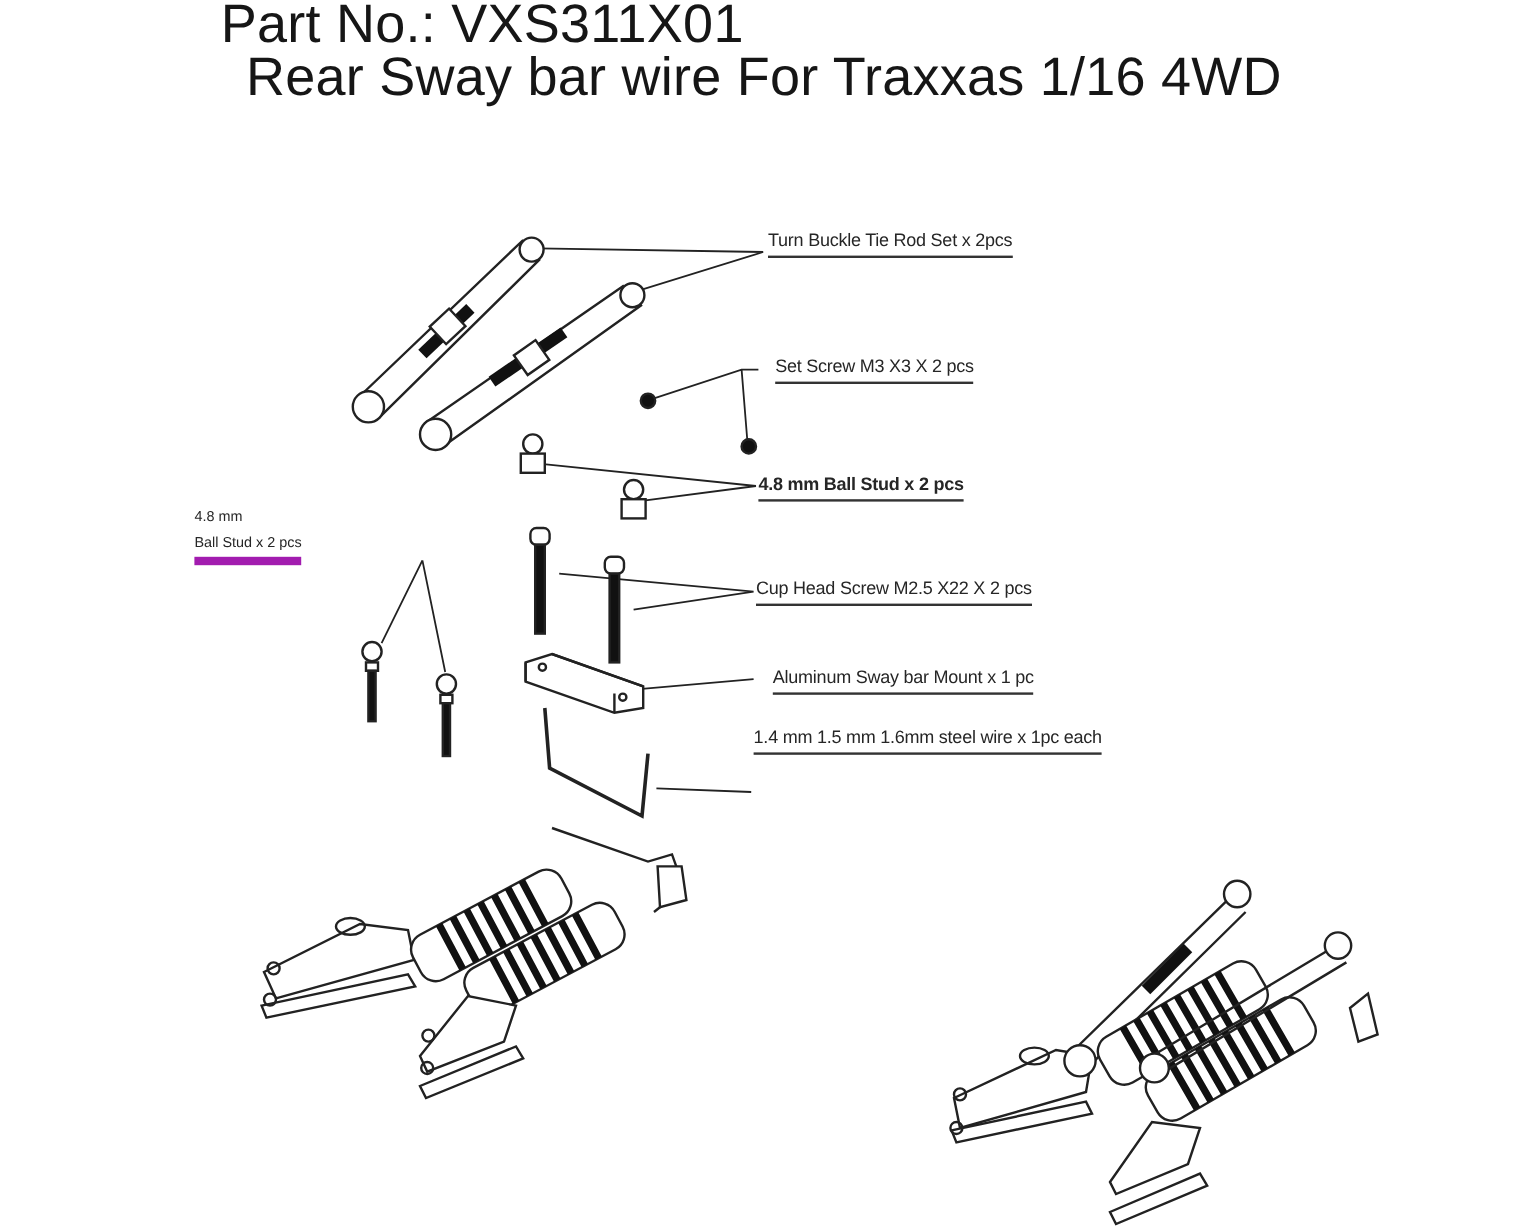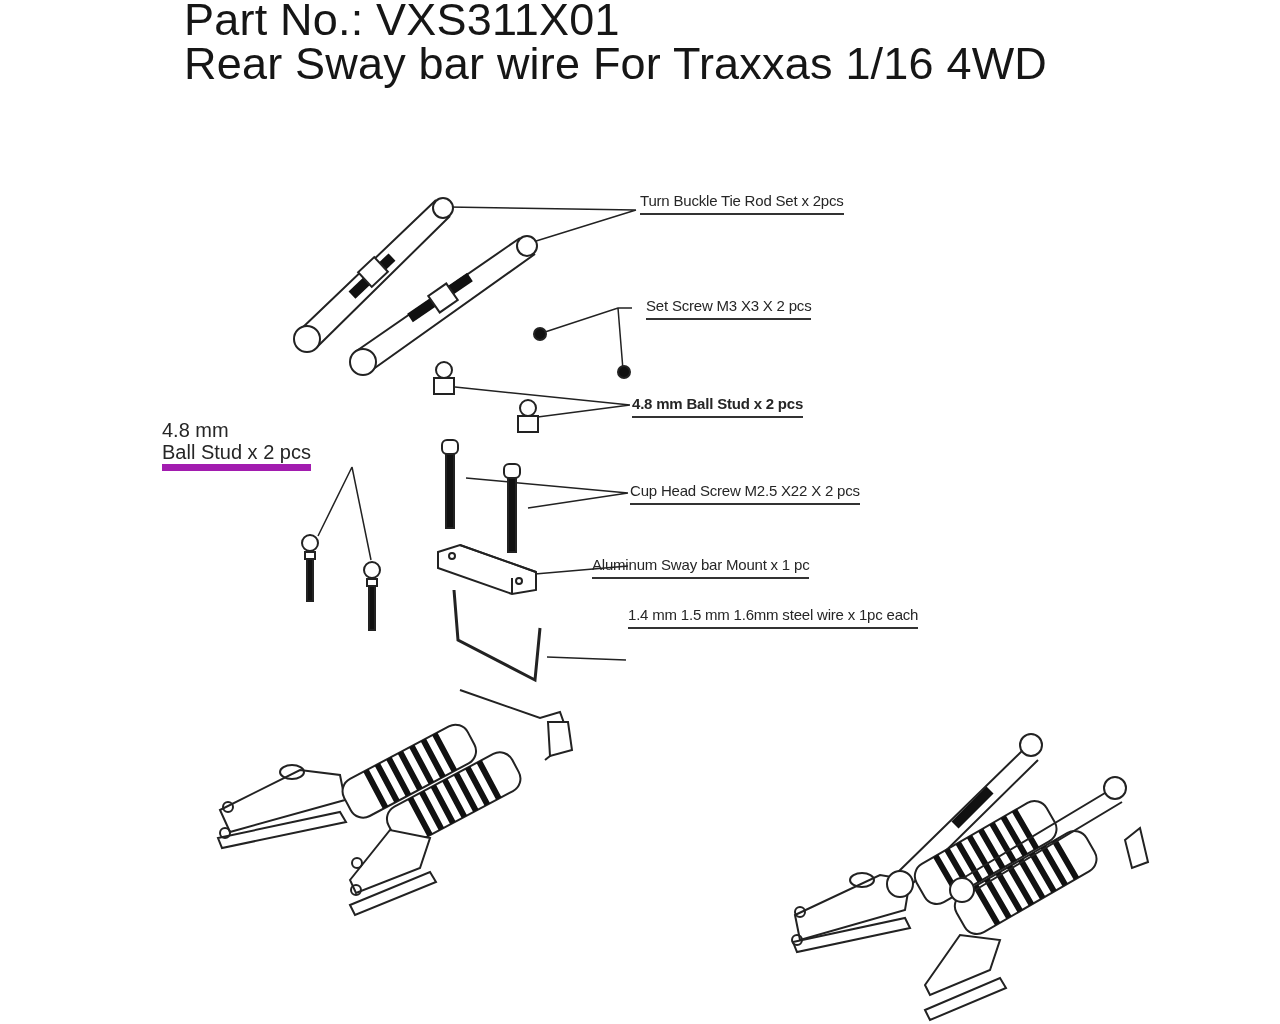--- a/index.html
+++ b/index.html
@@ -1,23 +1,23 @@
 <!DOCTYPE html>
 <html><head>
 <meta charset="utf-8">
 <style>
   html, body { margin: 0; padding: 0; background: #ffffff; }
   body { width: 1280px; height: 1024px; position: relative; overflow: hidden;
          font-family: "Liberation Sans", sans-serif; color: #1a1a1a; }
   .title { position: absolute; left: 184px; font-size: 45px; line-height: 40px; color: #161616; letter-spacing: 0.2px; }
   #t1 { top: 0px; }
-  #t2 { top: 44px; }
+  #t2 { top: 44px; margin-left: 21px; }
   .lbl { position: absolute; font-size: 15px; line-height: 22px; color: #262626;
          border-bottom: 2px solid #333; padding-bottom: 1px; white-space: nowrap; letter-spacing: -0.2px; }
-  .lbl2 { position: absolute; font-size: 20px; line-height: 20px; color: #262626; white-space: nowrap; }
+  .lbl2 { position: absolute; font-size: 12px; line-height: 20px; color: #262626; white-space: nowrap; }
   svg.art { position: absolute; left: 0; top: 0; }
 </style>
 </head>
 <body>
 
 <div id="t1" class="title">Part No.: VXS311X01</div>
 <div id="t2" class="title">Rear Sway bar wire For Traxxas 1/16 4WD</div>
 
 <svg class="art" width="1280" height="1024" viewBox="0 0 1280 1024">
   <g fill="none" stroke="#222" stroke-width="2">
@@ -138,17 +138,17 @@
       <path d="M925 985 L960 935 L1000 940 L990 970 L930 995 Z" fill="#fff"></path>
       <path d="M925 1010 L1000 978 L1006 988 L930 1020 Z" fill="#fff"></path>
     </g>
   </g>
 </svg>
 
 <div class="lbl" style="left:640px; top:190px;">Turn Buckle Tie Rod Set x 2pcs</div>
 <div class="lbl" style="left:646px; top:295px;">Set Screw M3 X3 X 2 pcs</div>
 <div class="lbl" style="left:632px; top:393px;font-weight:bold;">4.8 mm Ball Stud x 2 pcs</div>
 <div class="lbl" style="left:630px; top:480px;">Cup Head Screw M2.5 X22 X 2 pcs</div>
-<div class="lbl" style="left:592px; top:554px;">Aluminum Sway bar Mount x 1 pc</div>
+<div class="lbl" style="left:644px; top:554px;">Aluminum Sway bar Mount x 1 pc</div>
 <div class="lbl" style="left:628px; top:604px;">1.4 mm 1.5 mm 1.6mm steel wire x 1pc each</div>
 
 <div class="lbl2" style="left:162px; top:420px;">4.8 mm</div>
 <div class="lbl2" style="left:162px; top:442px; border-bottom:7px solid #a21caf; padding-bottom:2px;">Ball Stud x 2 pcs</div>
 
 </body></html>

